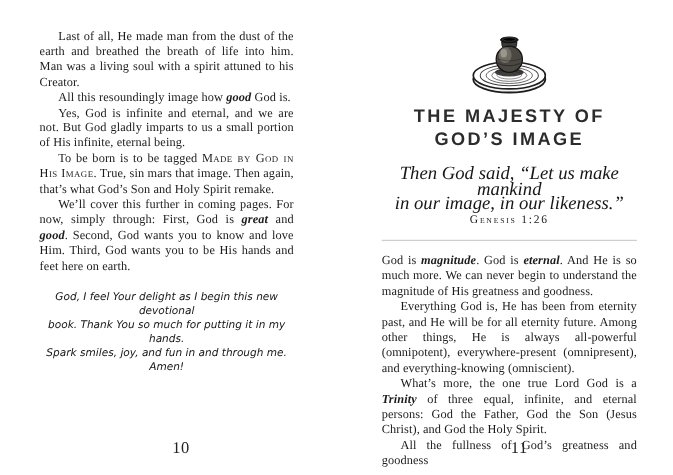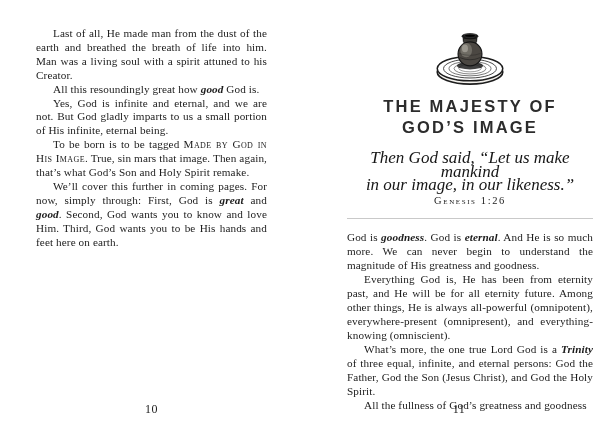--- a/index.html
+++ b/index.html
@@ -24,31 +24,31 @@
     font-size: 9.6px;
     line-height: 12.8px;
     text-align: center;
     letter-spacing: 0px;
     color: #141414;
   }
 
   .page-number {
     position: absolute;
     bottom: 15px;
-    left: 0;
+    left: 13px;
     width: 100%;
     text-align: center;
-    font-size: 12px;
+    font-size: 15px;
     letter-spacing: 0.5px;
     color: #222222;
   }
   .page.left .page-number { padding-right: 3px; }
 
   
-  .page.right { padding: 27px 19px 0 41px; }
+  .page.right { padding: 27px 33px 0 41px; }
 
   .chapter-icon { width: 84px; height: 63px; margin: 0 auto; }
   .chapter-icon svg { width: 100%; height: 100%; display: block; }
 
   .chapter-title {
     margin-top: 6px;
     font-family: "Liberation Sans", sans-serif;
     font-weight: 700;
     font-size: 16.5px;
     line-height: 21px;
@@ -82,24 +82,29 @@
   .page.right .body-text { font-size: 11.2px; line-height: 14px; }
 </style>
 </head>
 <body>
 
 <div class="spread">
 
   <div class="page left">
     <div class="body-text">
       <p class="indent"><span>Last of all, He made man from the dust of the earth and breathed the breath of life into him. Man was a living soul with a spirit attuned to his Creator.</span></p>
-      <p class="indent"><span>All this resoundingly great how </span><span class="i">good</span><span> God is.</span></p>
+      <p class="indent"><span>All this resoundingly image how </span><span class="i">good</span><span> God is.</span></p>
       <p class="indent"><span>Yes, God is infinite and eternal, and we are not. But God gladly imparts to us a small portion of His infinite, eternal being.</span></p>
       <p class="indent"><span>To be born is to be tagged </span><span class="sc">Made by God in His Image</span><span>. True, sin mars that image. Then again, that’s what God’s Son and Holy Spirit remake.</span></p>
       <p class="indent"><span>We’ll cover this further in coming pages. For now, simply through: First, God is </span><span class="i">great</span><span> and </span><span class="i">good</span><span>. Second, God wants you to know and love Him. Third, God wants you to be His hands and feet here on earth.</span></p>
+    </div>
+    <div class="prayer">
+      <div>God, I feel Your delight as I begin this new devotional</div>
+      <div>book. Thank You so much for putting it in my hands.</div>
+      <div>Spark smiles, joy, and fun in and through me. Amen!</div>
     </div>
     <div class="page-number">10</div>
   </div>
 
   <div class="page right">
 
     <div class="chapter-icon">
       <svg viewBox="0 0 100 74" xmlns="http://www.w3.org/2000/svg">
 
         <ellipse cx="50" cy="53" rx="39" ry="14.5" fill="#f4f2ee" stroke="#1d1d1d" stroke-width="2"></ellipse>
@@ -135,21 +140,21 @@
 
     <div class="epigraph">
       <div class="quote-line">Then God said, “Let us make mankind</div>
       <div class="quote-line">in our image, in our likeness.”</div>
       <div class="quote-ref">Genesis 1:26</div>
     </div>
 
     <hr class="divider">
 
     <div class="body-text">
-      <p><span>God is </span><span class="i">goodness</span><span>. God is </span><span class="i">eternal</span><span>. And He is so much more. We can never begin to understand the magnitude of His greatness and goodness.</span></p>
+      <p><span>God is </span><span class="i">magnitude</span><span>. God is </span><span class="i">eternal</span><span>. And He is so much more. We can never begin to understand the magnitude of His greatness and goodness.</span></p>
       <p class="indent"><span>Everything God is, He has been from eternity past, and He will be for all eternity future. Among other things, He is always all-powerful (omnipotent), everywhere-present (omnipresent), and everything-knowing (omniscient).</span></p>
       <p class="indent"><span>What’s more, the one true Lord God is a </span><span class="i">Trinity</span><span> of three equal, infinite, and eternal persons: God the Father, God the Son (Jesus Christ), and God the Holy Spirit.</span></p>
       <p class="indent"><span>All the fullness of God’s greatness and goodness</span></p>
     </div>
 
     <div class="page-number">11</div>
   </div>
 
 </div>
 

